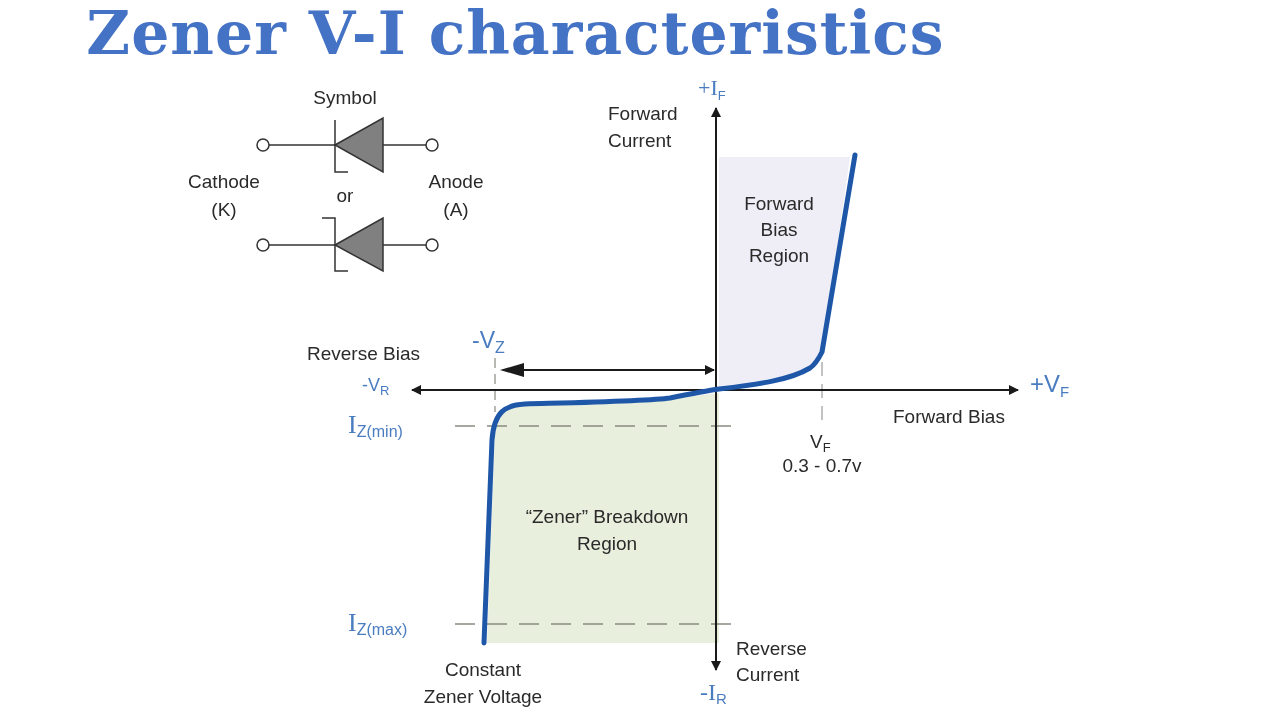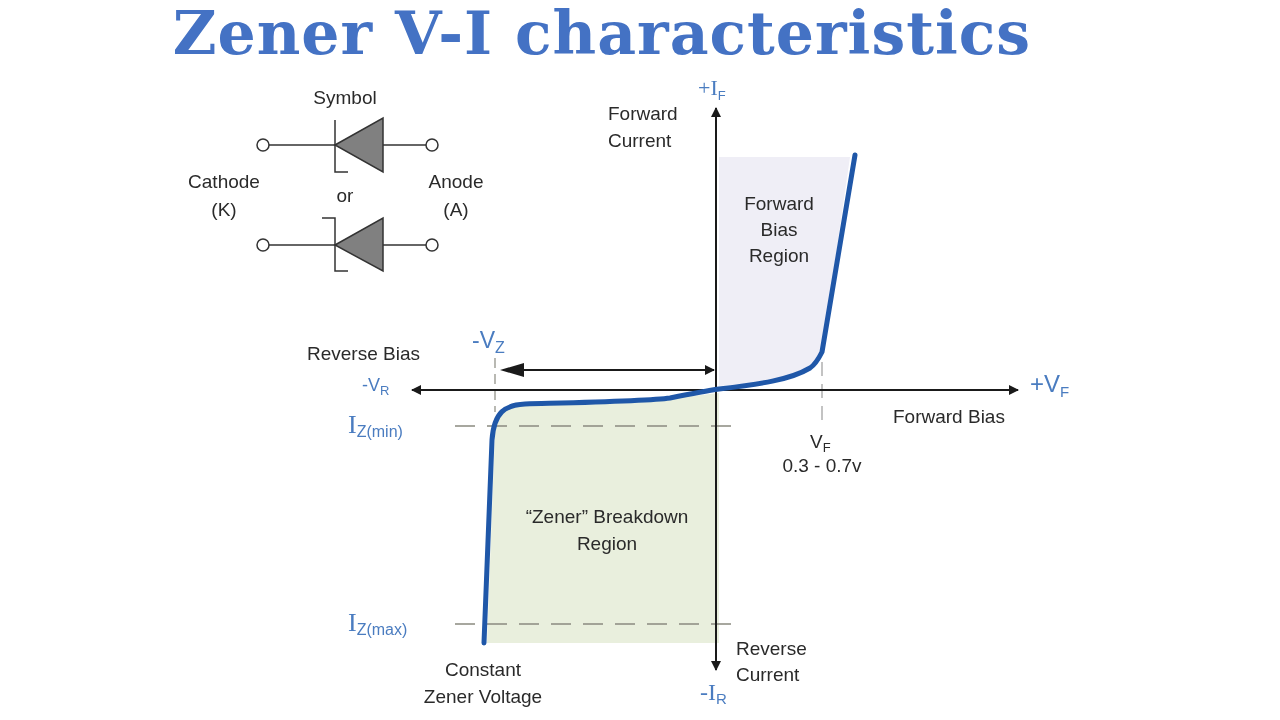--- a/index.html
+++ b/index.html
@@ -1,18 +1,18 @@
 <!DOCTYPE html>
 <html><head>
 <meta charset="utf-8">
 <style>
   html, body { margin: 0; padding: 0; background: #ffffff; }
   body { width: 1280px; height: 720px; position: relative; overflow: hidden; font-family: "Liberation Sans", sans-serif; }
   #title {
-    position: absolute; left: 0; top: 0; width: 1031px; text-align: right;
+    position: absolute; left: 0; top: 0; width: 1031px; text-align: center;
     font-family: "DejaVu Serif", serif; font-weight: bold; font-size: 60px;
     color: #4472C4; line-height: 66px; letter-spacing: 1px;
   }
   svg { position: absolute; left: 0; top: 0; }
   .lbl { font-family: "Liberation Sans", sans-serif; font-size: 19px; fill: #2a2a2a; }
   .blue { fill: #4a7cc0; }
   .serifI { font-family: "Liberation Serif", serif; }
 </style>
 </head>
 <body>

